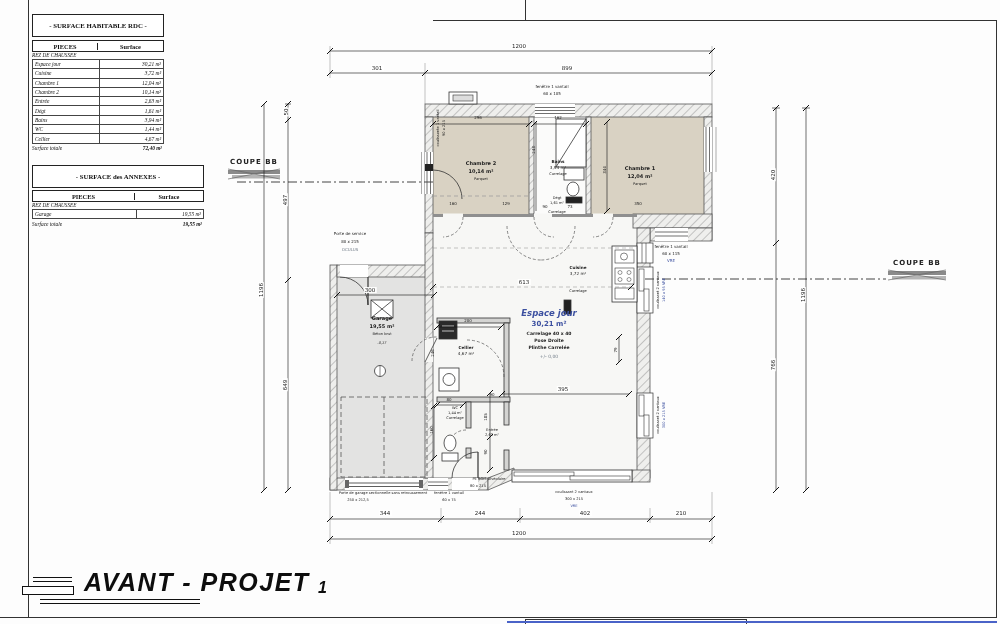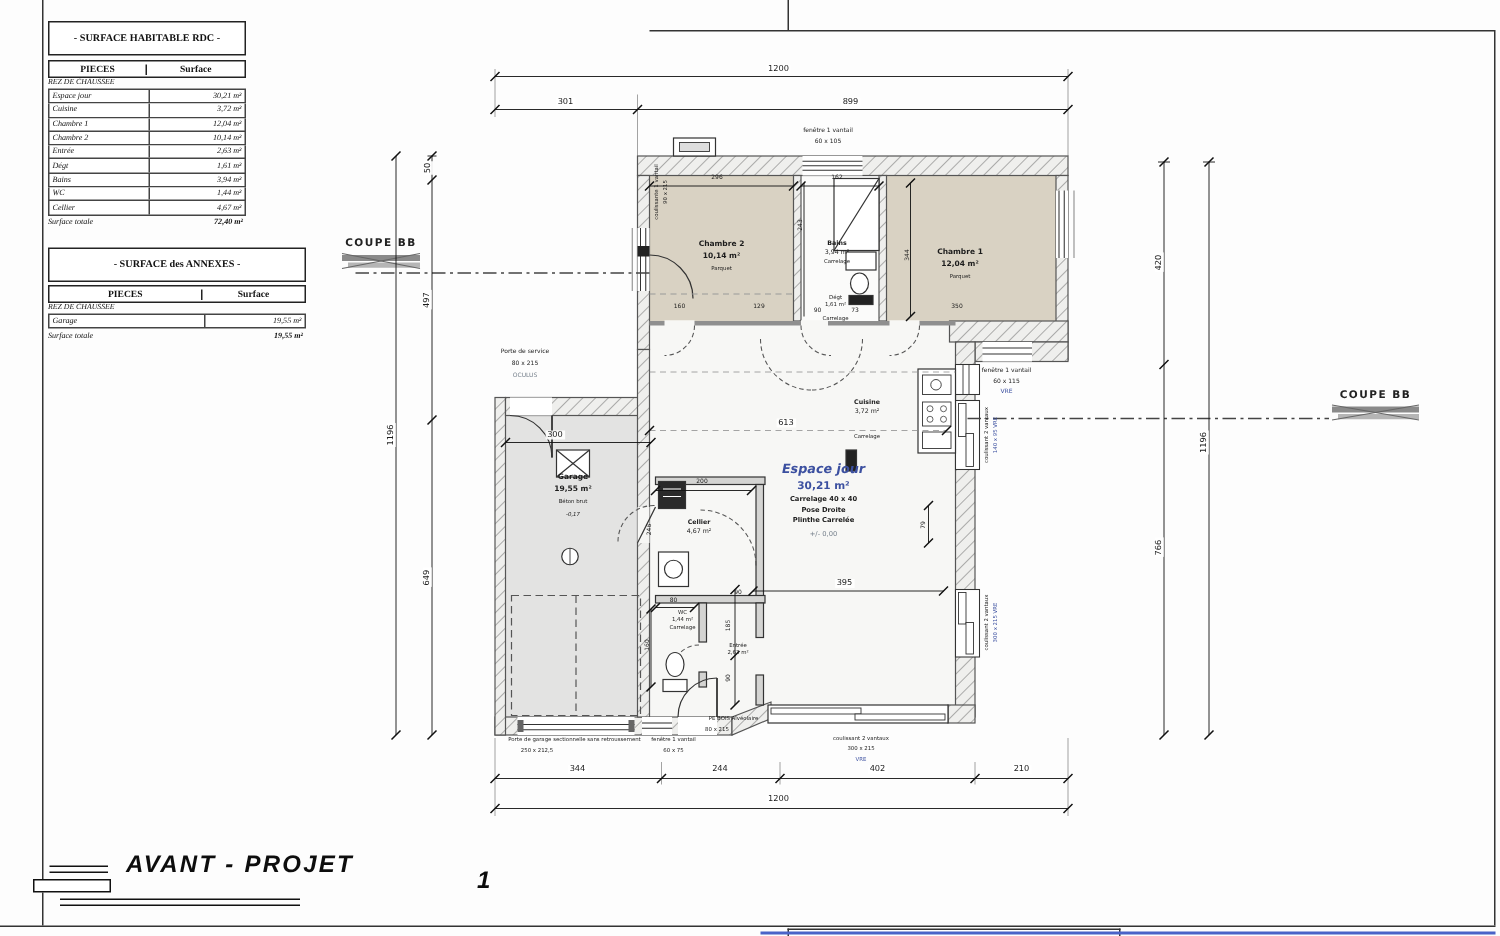--- a/index.html
+++ b/index.html
@@ -31,21 +31,21 @@
            height:8.3px;align-items:center;background:#fff;}
   .tbl-row.first{border-top:0.5px solid #444;}
   .tbl-row .n{padding-left:2px;border-right:0.5px solid #444;height:100%;display:flex;align-items:center;}
   .tbl-row .v{text-align:right;padding-right:2px;flex:1;}
   .tbl-total{display:flex;font-style:italic;font-size:5.4px;padding-top:1.5px;}
   .tbl-total .v{text-align:right;padding-right:2px;flex:1;}
   
   .fr{position:absolute;background:#333;}
   
   .avant{position:absolute;left:84px;top:568px;font-family:"Liberation Sans",sans-serif;
-         font-weight:bold;font-style:italic;font-size:16px;letter-spacing:1.5px;color:#0d0d0d;}
+         font-weight:bold;font-style:italic;font-size:25px;letter-spacing:1.5px;color:#0d0d0d;}
   .avant-num{position:absolute;left:318px;top:579px;font-family:"Liberation Sans",sans-serif;
              font-weight:bold;font-style:italic;font-size:16px;color:#0d0d0d;}
   .deco1{position:absolute;left:33px;top:577px;width:39px;height:3px;
          border-top:1.5px solid #111;border-bottom:1px solid #111;}
   .deco2{position:absolute;left:22px;top:586px;width:50px;height:7px;border:1.4px solid #111;background:#fff;}
   .deco3{position:absolute;left:40px;top:599px;width:160px;height:3px;
          border-top:1.6px solid #111;border-bottom:1px solid #111;}
   .subbox{position:absolute;left:525px;top:619px;width:220px;height:6px;border:1px solid #333;border-bottom:none;background:#fff;}
   .blueline{position:absolute;left:507px;top:621px;width:490px;height:2px;background:#4a63c8;}
 </style>

